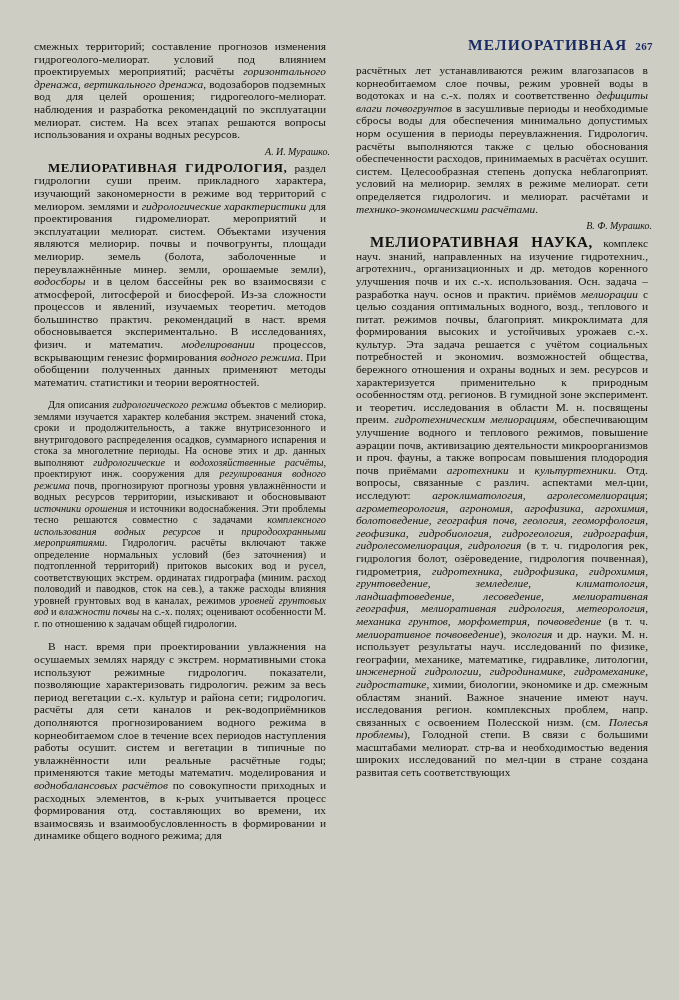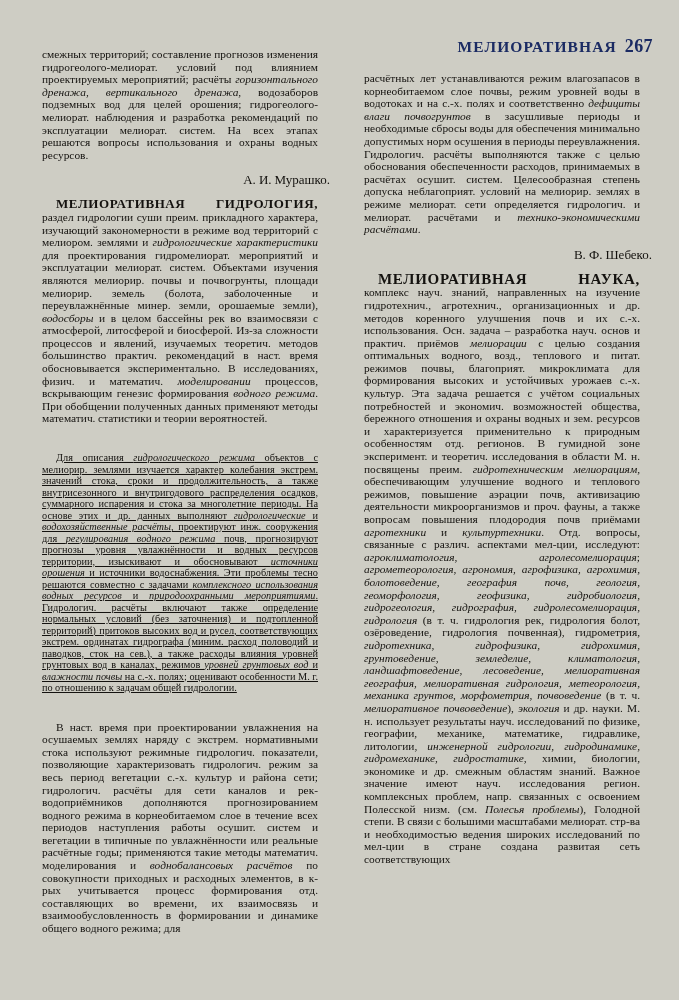--- a/index.html
+++ b/index.html
@@ -33,67 +33,67 @@
     left: 50%;
     text-align: right;
     font-family: "Liberation Serif", serif;
     font-weight: bold;
     color: #1b2b63;
     font-size: 15.5px;
     letter-spacing: 0.4px;
     white-space: nowrap;
   }
   .header .hdr-title { letter-spacing: 1.1px; }
-  .header .hdr-page { margin-left: 8px; font-size: 18px; }
+  .header .hdr-page { margin-left: 8px; font-size: 11px; }
 
   .columns {
     position: absolute;
     top: 0;
     left: 0;
     right: 0;
     bottom: 0;
     display: flex;
     gap: 22px;
   }
   .col {
     width: 300px;
     position: relative;
   }
   .col.right {
     padding-top: 24px;
   }
   p {
-    margin: 12px;
+    margin: 4px;
     text-align: justify;
     font-size: 11.4px;
     line-height: 12.6px;
     color: #14120f;
     text-indent: 14px;
     hyphens: auto;
     word-spacing: -0.2px;
   }
   p.noindent { text-indent: 0; }
   p.small {
     font-size: 10.3px;
     line-height: 11.5px;
-    text-decoration: underline;
   }
   .entry-title {
     font-weight: bold;
     letter-spacing: 0.6px;
     font-size: 13px;
   }
   .entry-title-lg {
     font-weight: bold;
     letter-spacing: 0.7px;
     font-size: 15px;
   }
   .sig {
     text-align: right;
-    font-size: 13px;
+    font-style: italic;
+    font-size: 10px;
     line-height: 13px;
     margin: 1px 0 2px 0;
     text-indent: 0;
   }
   .gap-sm { height: 3px; }
 </style>
 </head>
 <body>
 
 <div class="page">
@@ -110,19 +110,19 @@
         <p class="sig">А. И. Мурашко.</p>
         <p><span class="entry-title">МЕЛИОРАТИВНАЯ ГИДРОЛОГИЯ,</span> <span>раздел гидрологии суши преим. прикладного характера, изучающий закономерности в режиме вод территорий с мелиором. землями и <i>гидрологические характеристики</i> для проектирования гидромелиорат. мероприятий и эксплуатации мелиорат. систем. Объектами изучения являются мелиорир. почвы и почвогрунты, площади мелиорир. земель (болота, заболоченные и переувлажнённые минер. земли, орошаемые земли), <i>водосборы</i> и в целом бассейны рек во взаимосвязи с атмосферой, литосферой и биосферой. Из-за сложности процессов и явлений, изучаемых теоретич. методов большинство практич. рекомендаций в наст. время обосновывается экспериментально. В исследованиях, физич. и математич. <i>моделировании</i> процессов, вскрывающим генезис формирования <i>водного режима</i>. При обобщении полученных данных применяют методы математич. статистики и теории вероятностей.</span></p>
         <div class="gap-sm"></div>
         <p class="small">Для описания <i>гидрологического режима</i> объектов с мелиорир. землями изучается характер колебания экстрем. значений стока, сроки и продолжительность, а также внутрисезонного и внутригодового распределения осадков, суммарного испарения и стока за многолетние периоды. На основе этих и др. данных выполняют <i>гидрологические</i> и <i>водохозяйственные расчёты</i>, проектируют инж. сооружения для <i>регулирования водного режима</i> почв, прогнозируют прогнозы уровня увлажнённости и водных ресурсов территории, изыскивают и обосновывают <i>источники орошения</i> и источники водоснабжения. Эти проблемы тесно решаются совместно с задачами <i>комплексного использования водных ресурсов</i> и <i>природоохранными мероприятиями</i>. Гидрологич. расчёты включают также определение нормальных условий (без заточнения) и подтопленной территорий) притоков высоких вод и русел, соответствующих экстрем. ординатах гидрографа (миним. расход половодий и паводков, сток на сев.), а также расходы влияния уровней грунтовых вод в каналах, режимов <i>уровней грунтовых вод</i> и <i>влажности почвы</i> на с.-х. полях; оценивают особенности М. г. по отношению к задачам общей гидрологии.</p>
         <div class="gap-sm"></div>
         <p>В наст. время при проектировании увлажнения на осушаемых землях наряду с экстрем. нормативными стока используют режимные гидрологич. показатели, позволяющие характеризовать гидрологич. режим за весь период вегетации с.-х. культур и района сети; гидрологич. расчёты для сети каналов и рек-водоприёмников дополняются прогнозированием водного режима в корнеобитаемом слое в течение всех периодов наступления работы осушит. систем и вегетации в типичные по увлажнённости или реальные расчётные годы; применяются такие методы математич. моделирования и <i>воднобалансовых расчётов</i> по совокупности приходных и расходных элементов, в к-рых учитывается процесс формирования отд. составляющих во времени, их взаимосвязь и взаимообусловленность в формировании и динамике общего водного режима; для</p>
       </div>
 
       <div class="col right">
         <p class="noindent">расчётных лет устанавливаются режим влагозапасов в корнеобитаемом слое почвы, режим уровней воды в водотоках и на с.-х. полях и соответственно <i>дефициты влаги почвогрунтов</i> в засушливые периоды и необходимые сбросы воды для обеспечения минимально допустимых норм осушения в периоды переувлажнения. Гидрологич. расчёты выполняются также с целью обоснования обеспеченности расходов, принимаемых в расчётах осушит. систем. Целесообразная степень допуска неблагоприят. условий на мелиорир. землях в режиме мелиорат. сети определяется гидрологич. и мелиорат. расчётами и <i>технико-экономическими расчётами</i>.</p>
-        <p class="sig">В. Ф. Шебеко.</p>
+        <p class="sig">В. Ф. Мурашко.</p>
         <p><span class="entry-title-lg">МЕЛИОРАТИВНАЯ НАУКА,</span> <span>комплекс науч. знаний, направленных на изучение гидротехнич., агротехнич., организационных и др. методов коренного улучшения почв и их с.-х. использования. Осн. задача – разработка науч. основ и практич. приёмов <i>мелиорации</i> с целью создания оптимальных водного, возд., теплового и питат. режимов почвы, благоприят. микроклимата для формирования высоких и устойчивых урожаев с.-х. культур. Эта задача решается с учётом социальных потребностей и экономич. возможностей общества, бережного отношения и охраны водных и зем. ресурсов и характеризуется применительно к природным особенностям отд. регионов. В гумидной зоне эксперимент. и теоретич. исследования в области М. н. посвящены преим. <i>гидротехническим мелиорациям</i>, обеспечивающим улучшение водного и теплового режимов, повышение аэрации почв, активизацию деятельности микроорганизмов и проч. фауны, а также вопросам повышения плодородия почв приёмами <i>агротехники</i> и <i>культуртехники</i>. Отд. вопросы, связанные с различ. аспектами мел-ции, исследуют: <i>агроклиматология</i>, <i>агролесомелиорация</i>; <i>агрометеорология</i>, <i>агрономия</i>, <i>агрофизика</i>, <i>агрохимия</i>, <i>болотоведение</i>, <i>география почв</i>, <i>геология</i>, <i>геоморфология</i>, <i>геофизика</i>, <i>гидробиология</i>, <i>гидрогеология</i>, <i>гидрография</i>, <i>гидролесомелиорация</i>, <i>гидрология</i> (в т. ч. гидрология рек, гидрология болот, озёроведение, гидрология почвенная), гидрометрия, <i>гидротехника</i>, <i>гидрофизика</i>, <i>гидрохимия</i>, <i>грунтоведение</i>, <i>земледелие</i>, <i>климатология</i>, <i>ландшафтоведение</i>, <i>лесоведение</i>, <i>мелиоративная география</i>, <i>мелиоративная гидрология</i>, <i>метеорология</i>, <i>механика грунтов</i>, <i>морфометрия</i>, <i>почвоведение</i> (в т. ч. <i>мелиоративное почвоведение</i>), <i>экология</i> и др. науки. М. н. использует результаты науч. исследований по физике, географии, механике, математике, гидравлике, литологии, <i>инженерной гидрологии</i>, <i>гидродинамике</i>, <i>гидромеханике</i>, <i>гидростатике</i>, химии, биологии, экономике и др. смежным областям знаний. Важное значение имеют науч. исследования регион. комплексных проблем, напр. связанных с освоением Полесской низм. (см. <i>Полесья проблемы</i>), Голодной степи. В связи с большими масштабами мелиорат. стр-ва и необходимостью ведения широких исследований по мел-ции в стране создана развитая сеть соответствующих</span></p>
       </div>
 
     </div>
   </div>
 </div>
 
 </body></html>

